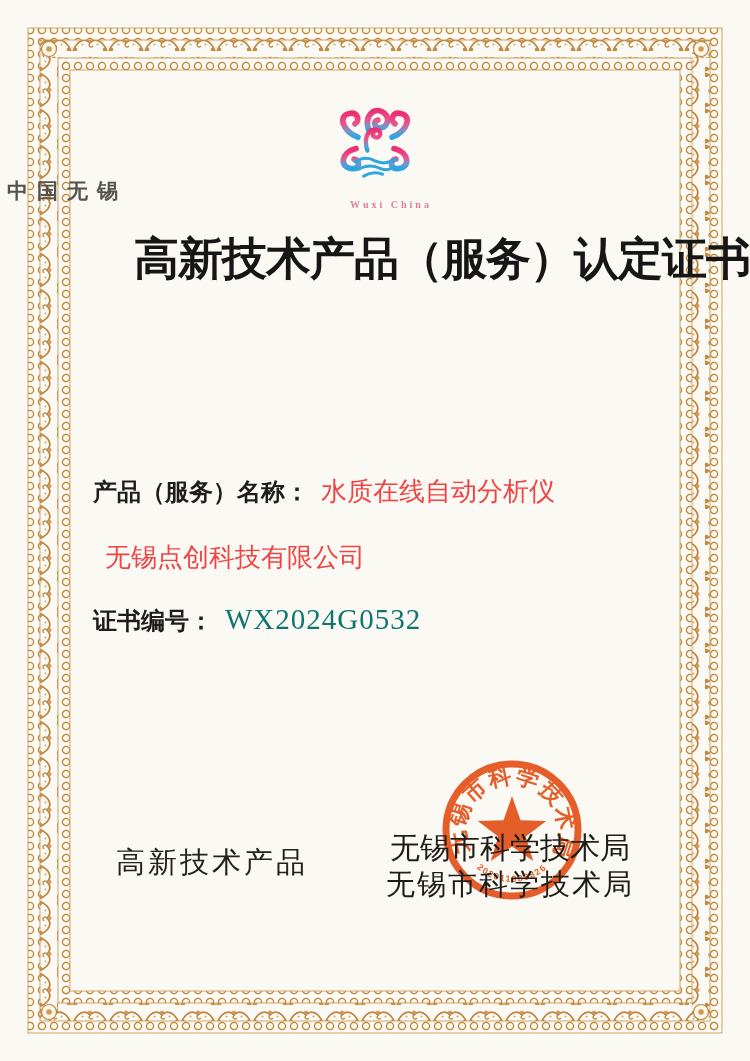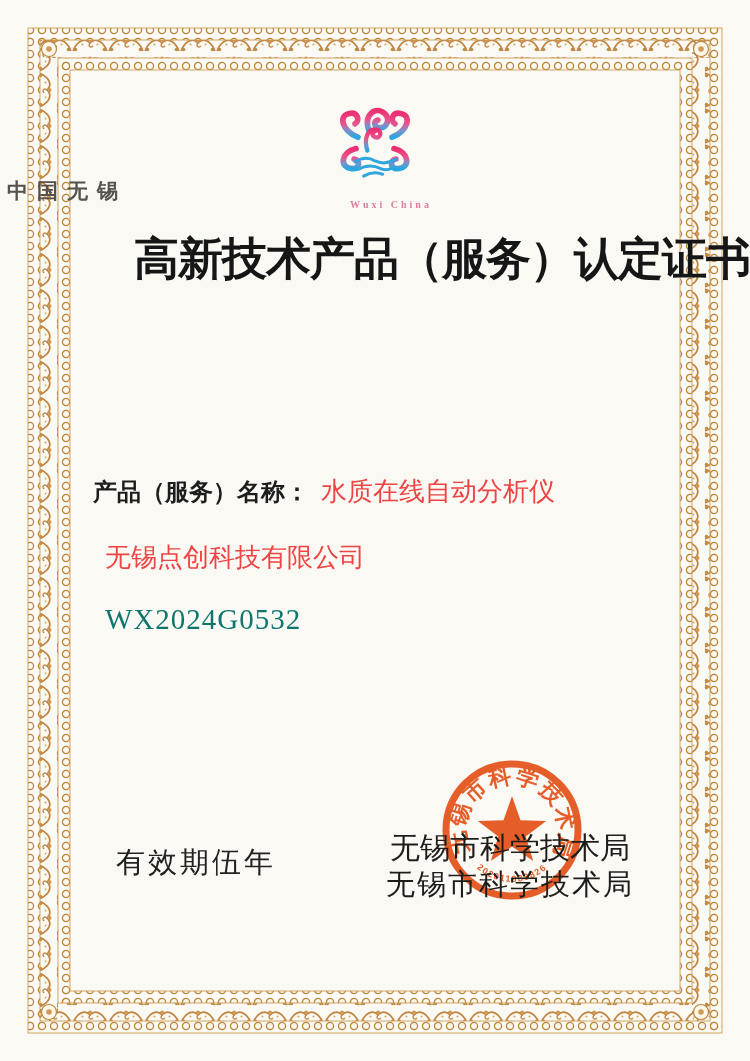--- a/index.html
+++ b/index.html
@@ -166,23 +166,24 @@
     <h1 class="title">高新技术产品（服务）认定证书</h1>
 
     <div class="field f1">
       <span class="label">产品（服务）名称：</span>
       <span class="value">水质在线自动分析仪</span>
     </div>
     <div class="field f2">
       <span class="value">无锡点创科技有限公司</span>
     </div>
     <div class="field f3">
+      <span class="label">证书编号：</span>
       <span class="value">WX2024G0532</span>
     </div>
 
-    <div class="validity">有效期伍年</div>
+    <div class="validity">高新技术产品</div>
     <div class="issue-block">
       <div class="issuer">无锡市科学技术局</div>
       <div class="issue-date">无锡市科学技术局</div>
     </div>
 
   </div>
 </div>
 
 </body></html>

